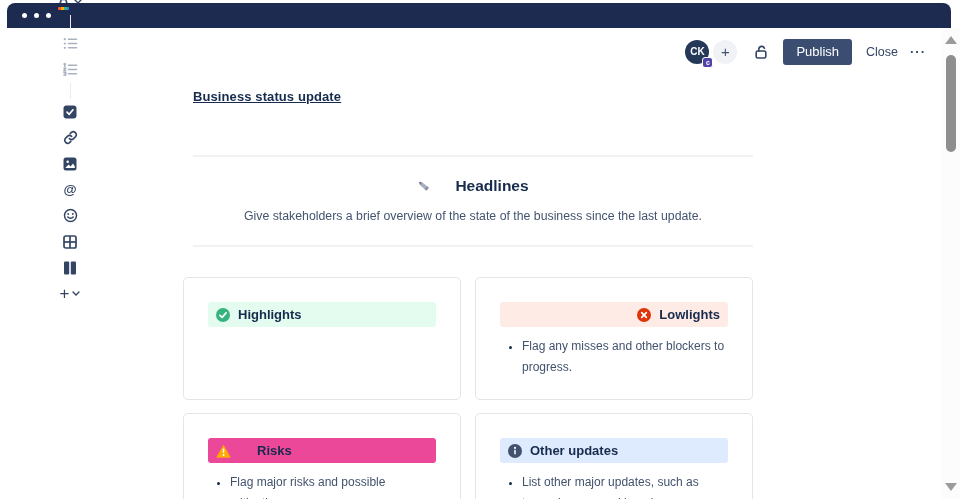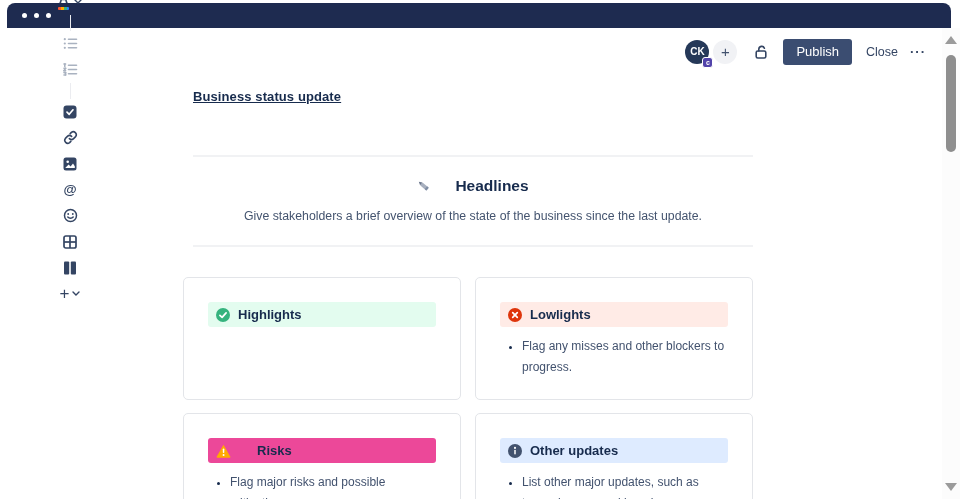--- a/index.html
+++ b/index.html
@@ -297,21 +297,21 @@
     <div class="banner" style="background: rgb(227, 252, 239);">
       <svg width="14" height="14" viewBox="0 0 14 14">
           <circle cx="7" cy="7" r="7" fill="#36B37E"></circle>
           <polyline points="3.9,7.3 6.1,9.4 10.1,4.9" fill="none" stroke="#fff" stroke-width="1.7" stroke-linecap="round" stroke-linejoin="round"></polyline>
         </svg>
       <span>Highlights</span>
     </div>
   </div>
 
   <div class="card">
-    <div class="banner" style="background: rgb(255, 235, 230);">
+    <div class="banner" style="background: rgb(255, 235, 230); justify-content: flex-end;">
       <svg width="14" height="14" viewBox="0 0 14 14">
           <circle cx="7" cy="7" r="7" fill="#DE350B"></circle>
           <path d="M4.7 4.7 L9.3 9.3 M9.3 4.7 L4.7 9.3" stroke="#fff" stroke-width="1.7" stroke-linecap="round"></path>
         </svg>
       <span>Lowlights</span>
     </div>
     <ul>
       <li>Flag any misses and other blockers to progress.</li>
     </ul>
   </div>

